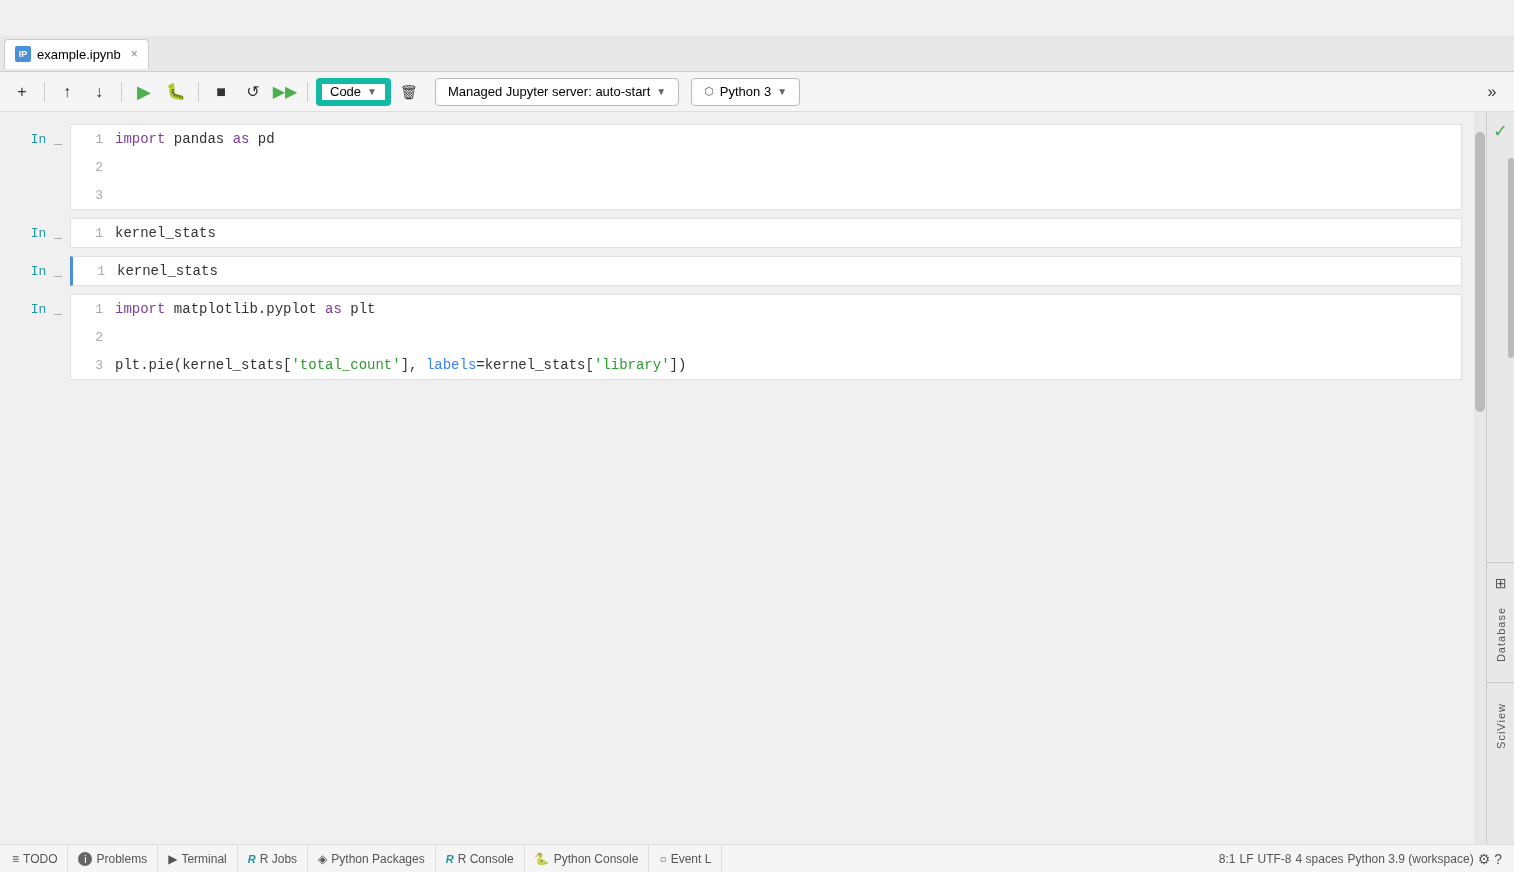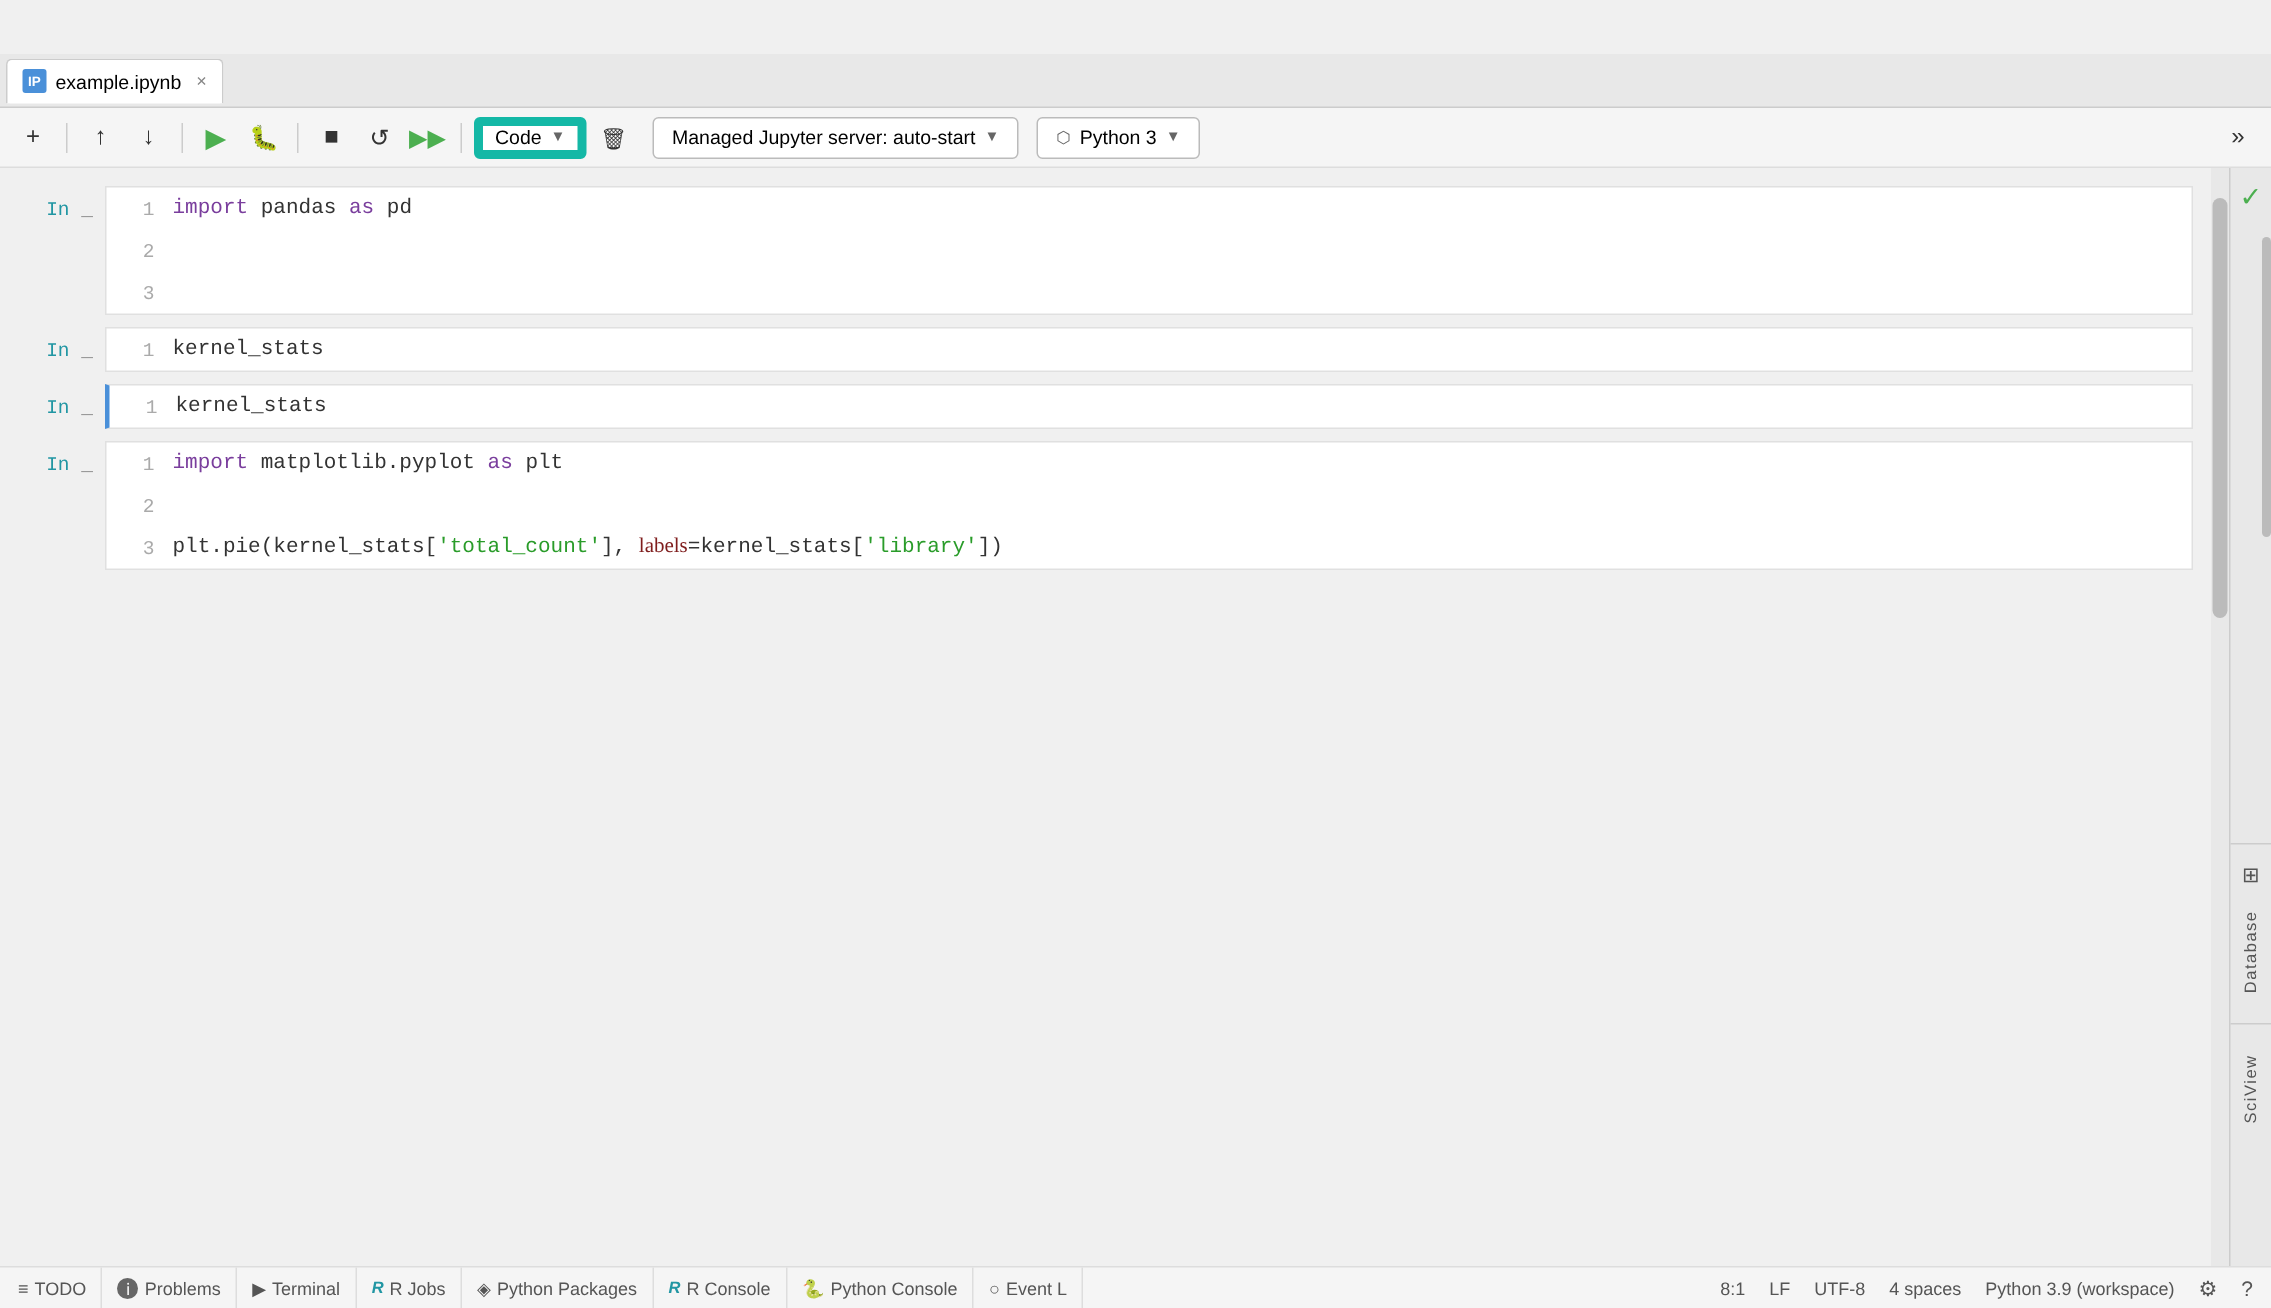--- a/index.html
+++ b/index.html
@@ -150,21 +150,21 @@
     }
     .line-code {
       font-family: 'Courier New', Courier, monospace;
       font-size: 14px;
       color: #333;
     }
 
     
     .kw { color: #7a3e9d; }
     .str { color: #2a9c2a; } 
-    .param { color: #7f1d1d; font-family: Liberation Serif, serif; }
+    .param { color: #3b82f6; }
 
     
     .right-sidebar {
       width: 28px;
       background: #e8e8e8;
       display: flex;
       flex-direction: column;
       align-items: center;
       border-left: 1px solid #ccc;
       flex-shrink: 0;
@@ -215,21 +215,21 @@
       display: flex;
       align-items: center;
       gap: 4px;
       cursor: pointer;
     }
     .status-item:first-child { padding-left: 0; }
     .status-right {
       margin-left: auto;
       display: flex;
       align-items: center;
-      gap: 16px;
+      gap: 4px;
     }
     .status-info {
       font-size: 12px;
       color: #555;
     }
 
     
     .notebook-scroll-area {
       display: flex;
       flex: 1;

